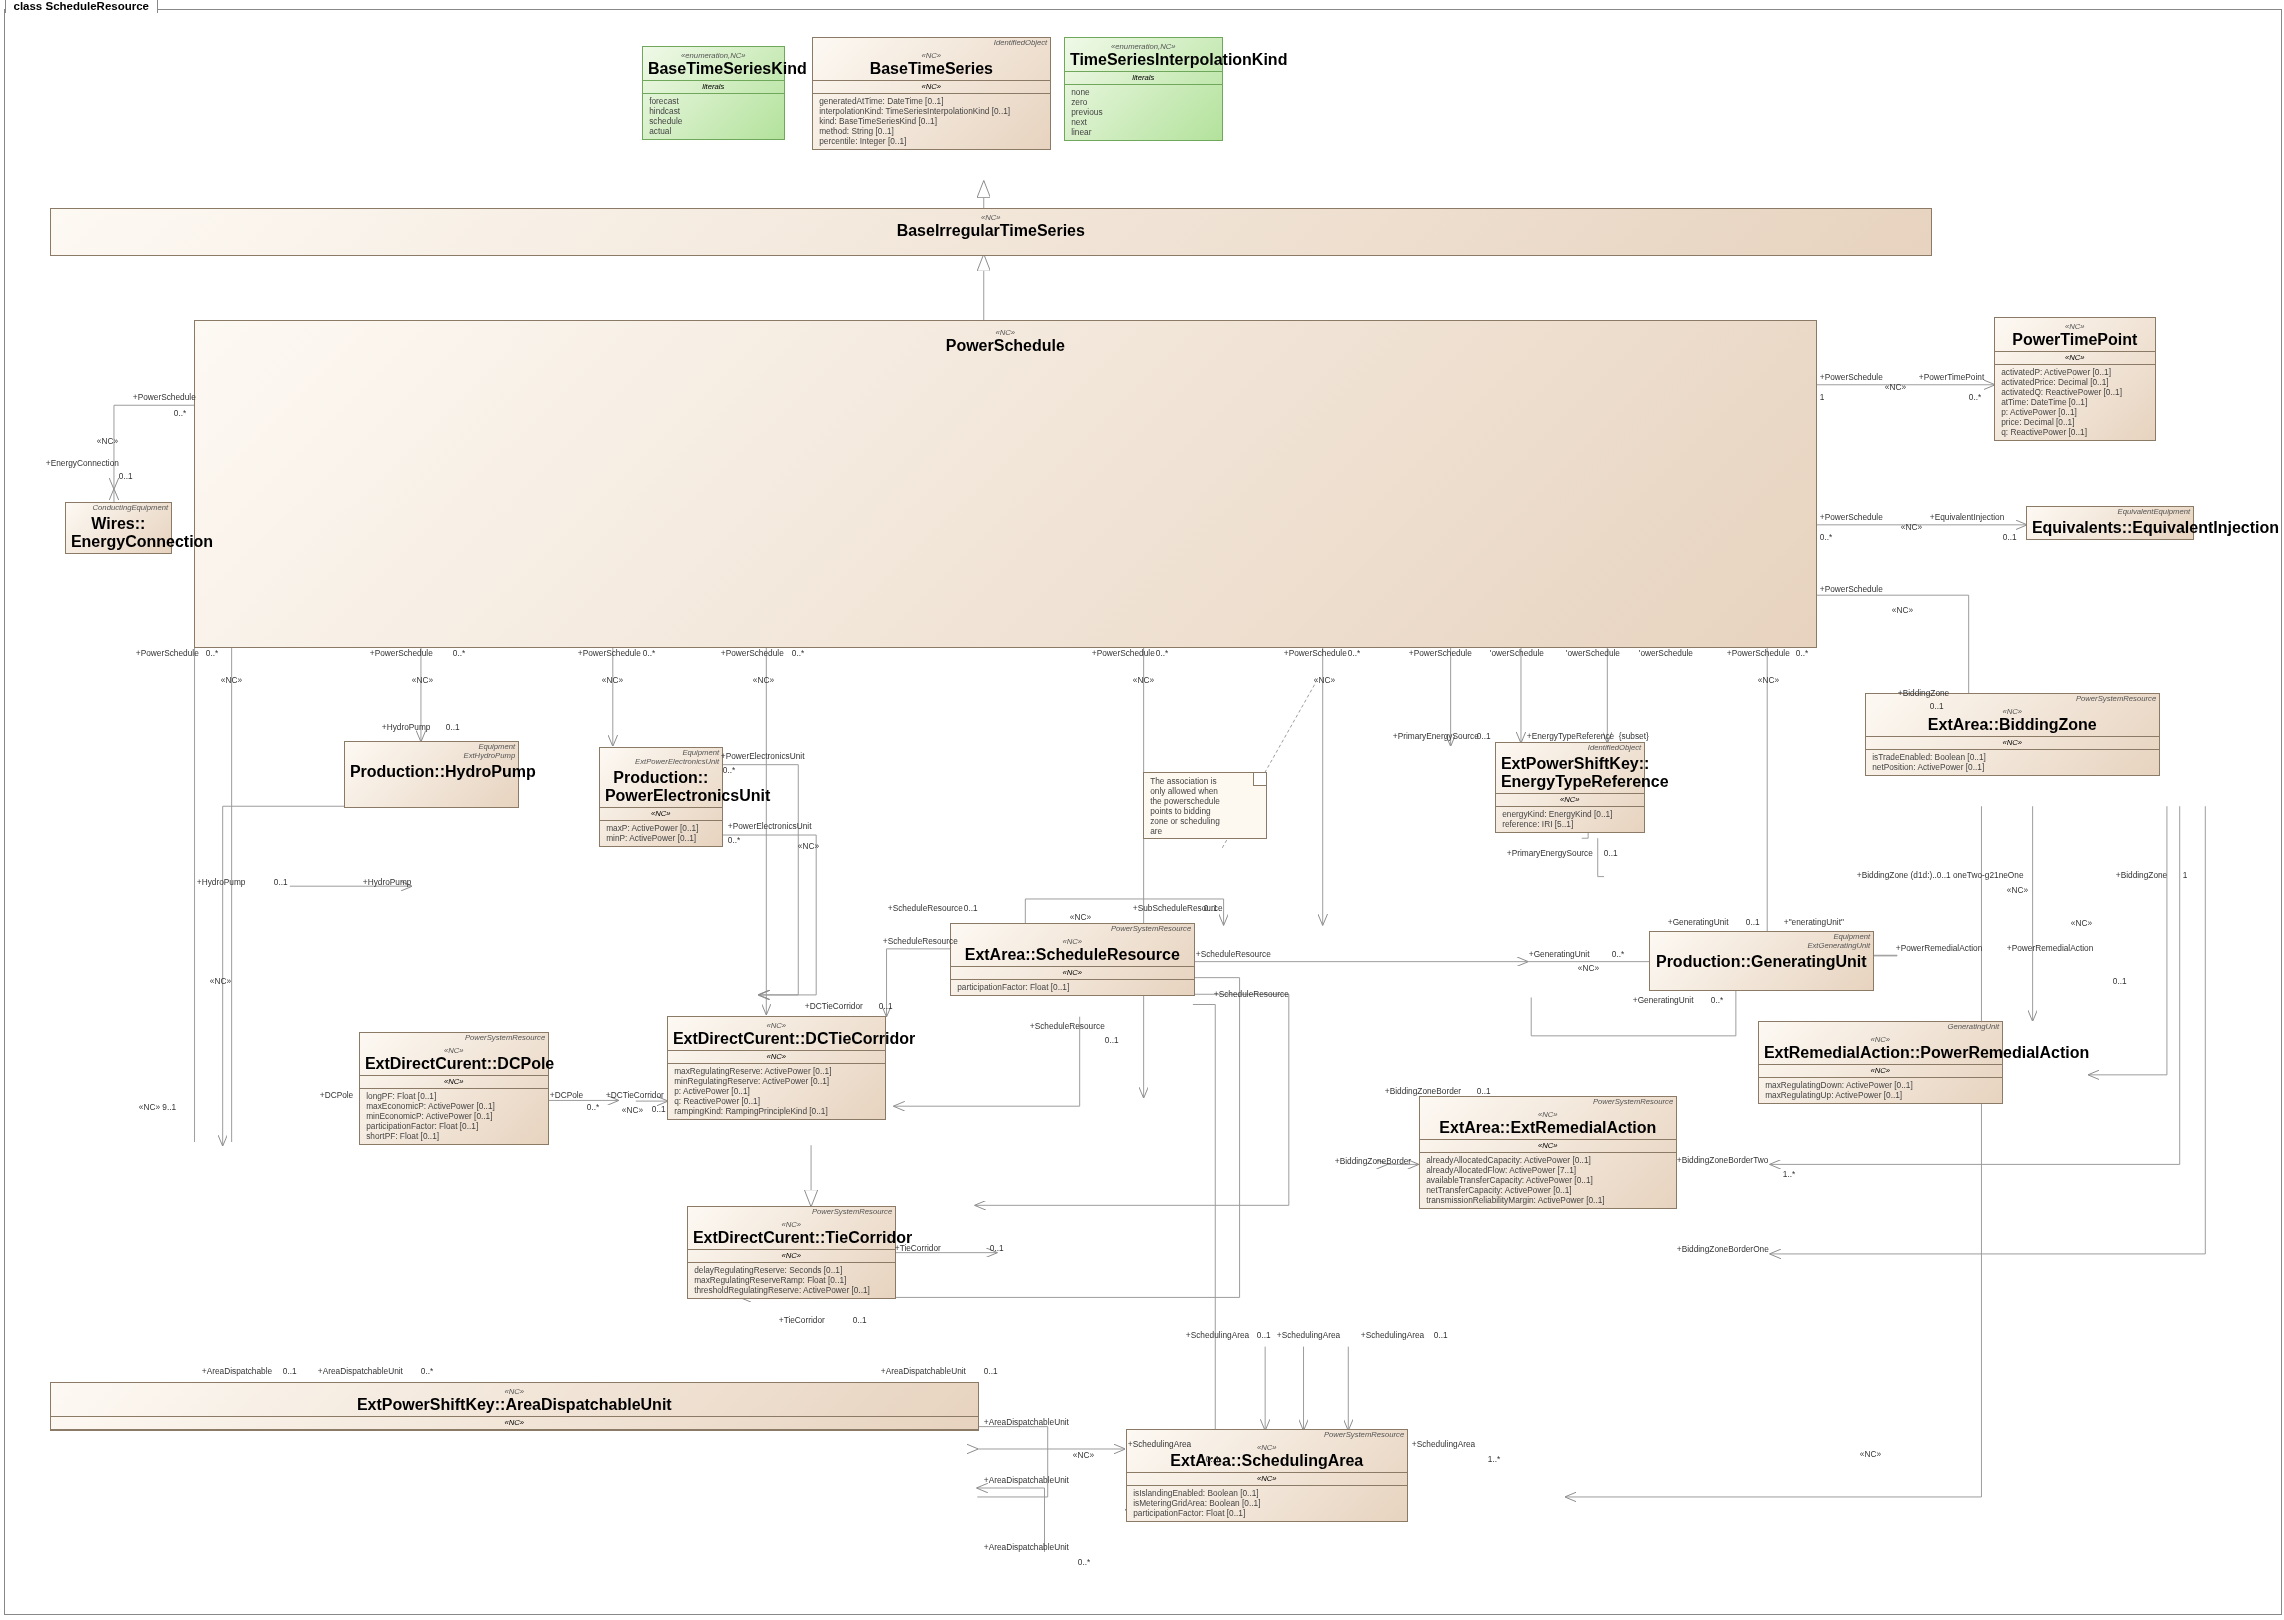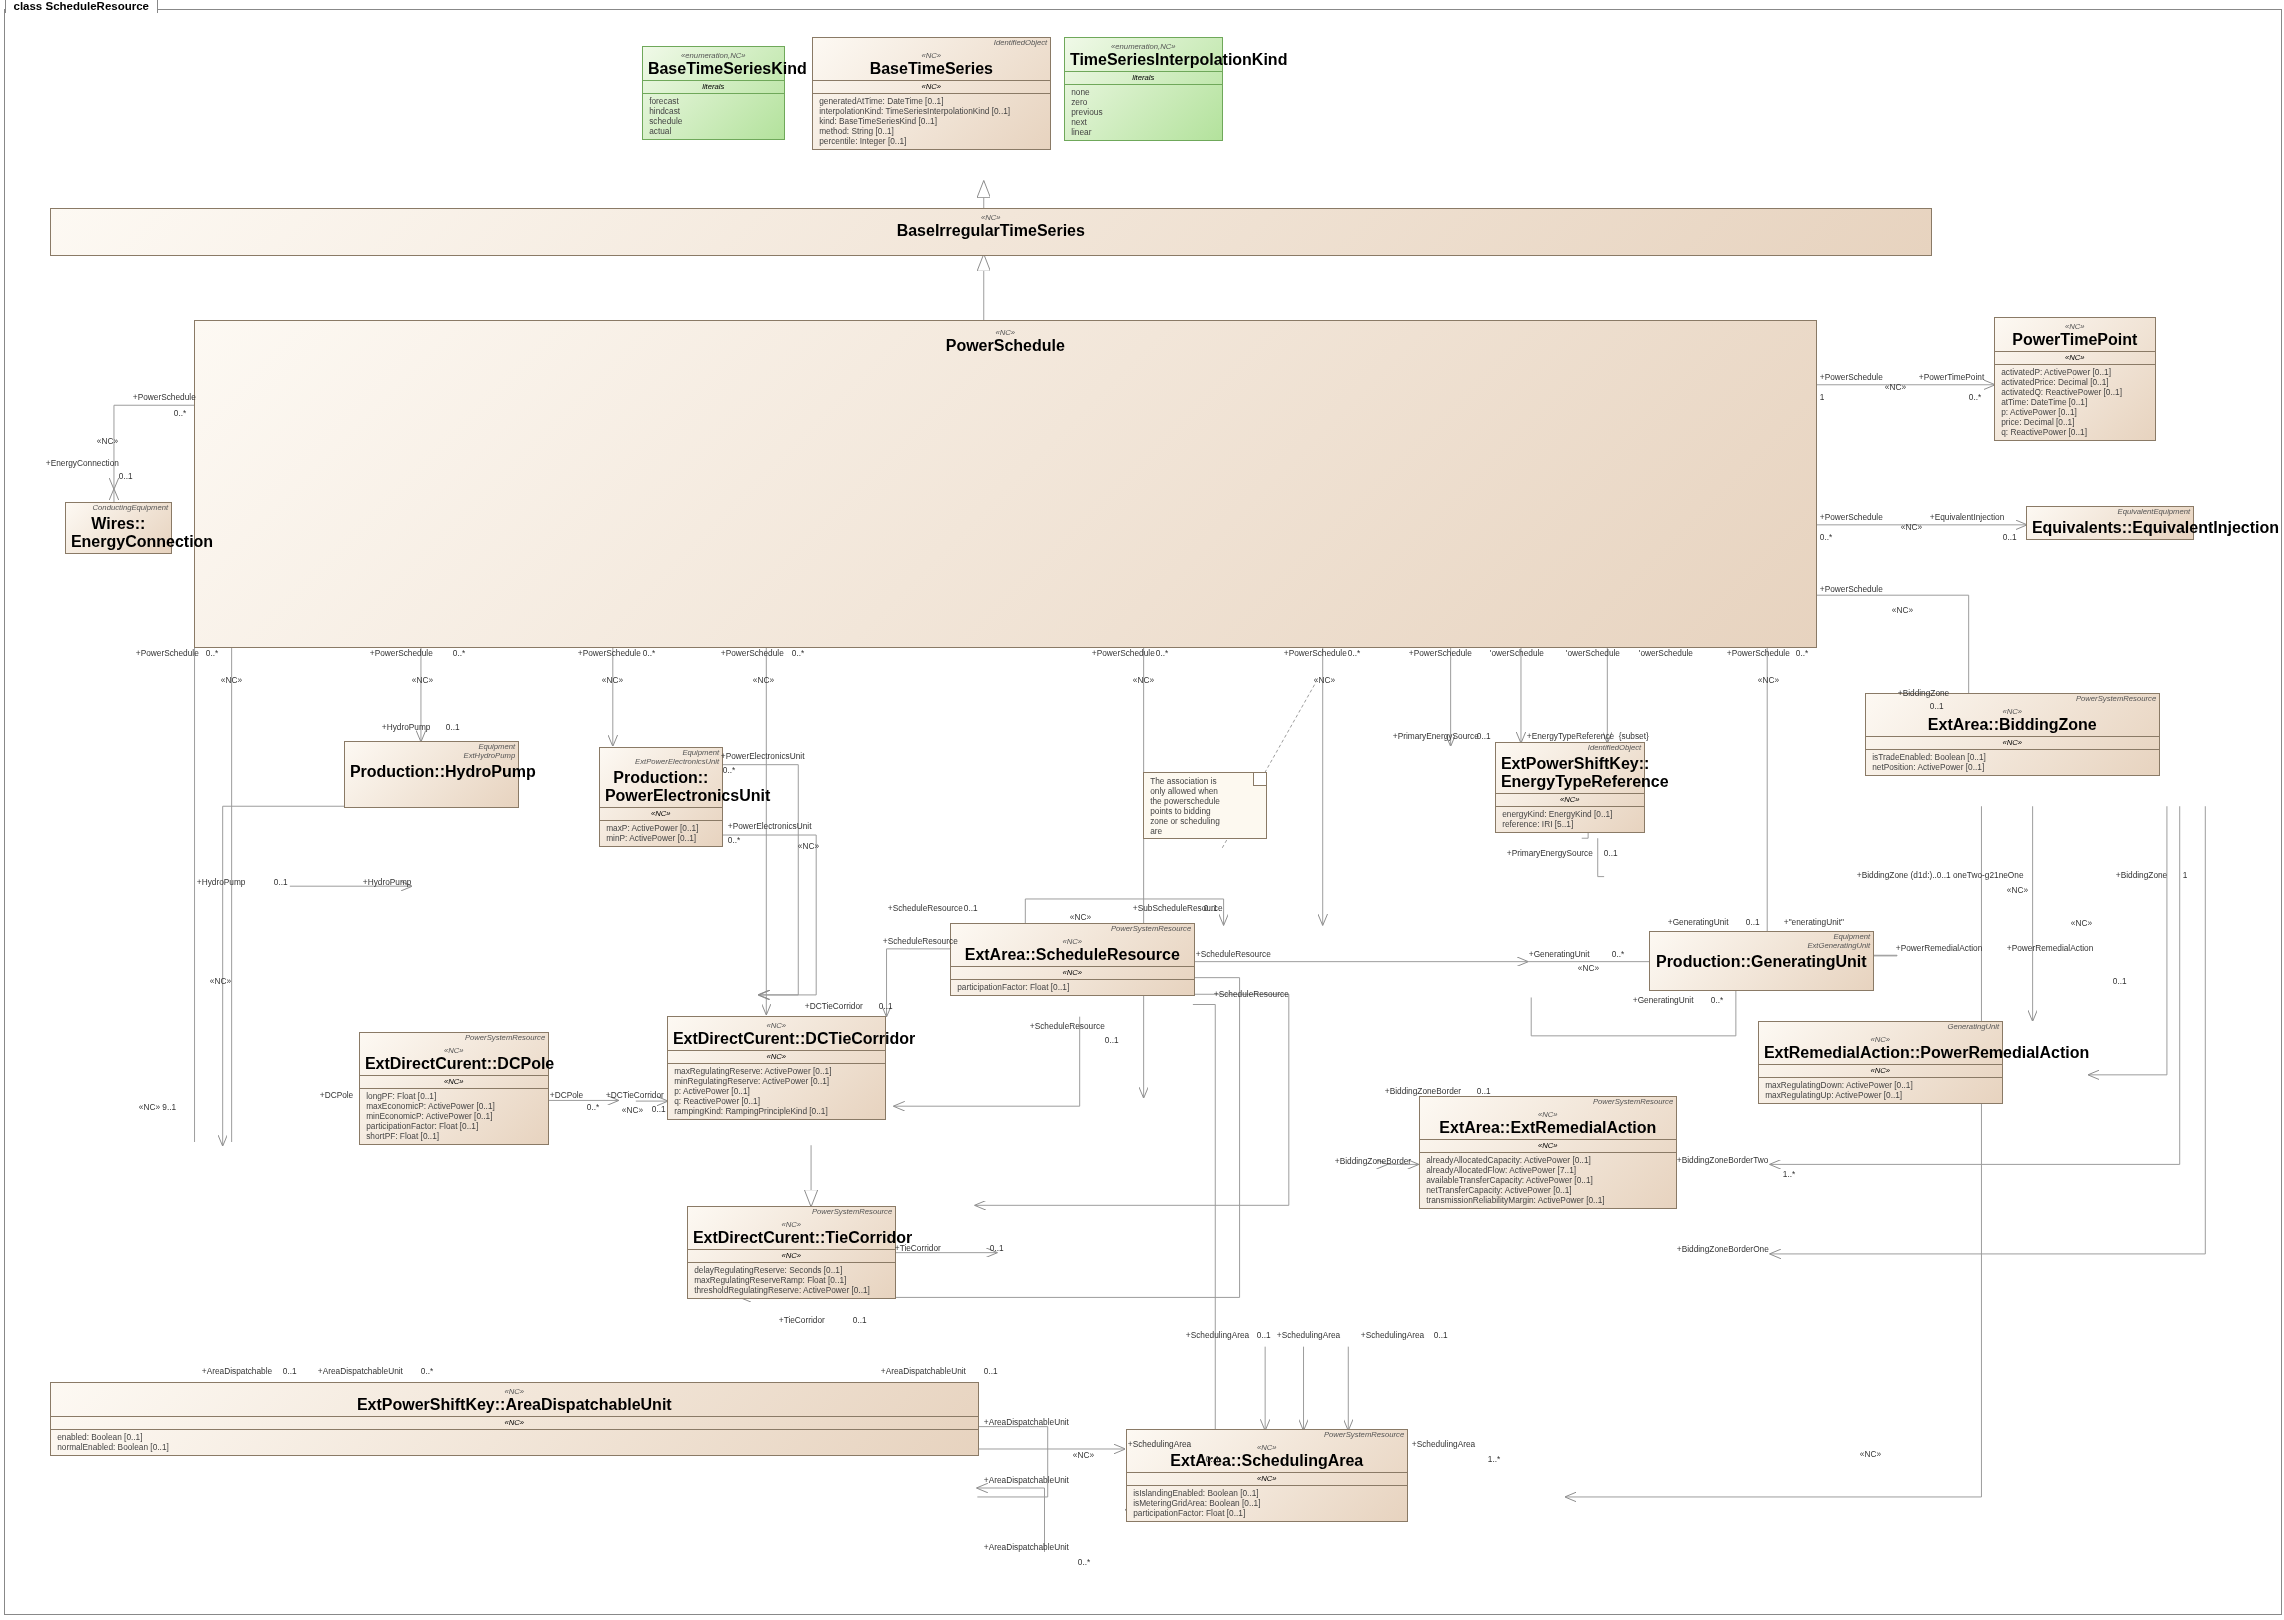--- a/index.html
+++ b/index.html
@@ -263,24 +263,20 @@
           <div>alreadyAllocatedFlow: ActivePower [7..1]</div>
           <div>availableTransferCapacity: ActivePower [0..1]</div>
           <div>netTransferCapacity: ActivePower [0..1]</div>
           <div>transmissionReliabilityMargin: ActivePower [0..1]</div>
         </div>
     </div>
 
     <div class="cls" style="left:45px;top:1372px;width:927px">
       <div class="hdr"><span class="stereo">«NC»</span><br><span class="name">ExtPowerShiftKey::AreaDispatchableUnit</span></div>
       <div class="subhdr">«NC»</div>
-      <div class="attrs">
-          <div>enabled: Boolean [0..1]</div>
-          <div>normalEnabled: Boolean [0..1]</div>
-        </div>
     </div>
 
     <div class="cls" style="left:1121px;top:1419px;width:280px">
       <div class="superc">PowerSystemResource</div>
       <div class="hdr"><span class="stereo">«NC»</span><br><span class="name">ExtArea::SchedulingArea</span></div>
       <div class="subhdr">«NC»</div>
       <div class="attrs">
           <div>isIslandingEnabled: Boolean [0..1]</div>
           <div>isMeteringGridArea: Boolean [0..1]</div>
           <div>participationFactor: Float [0..1]</div>

